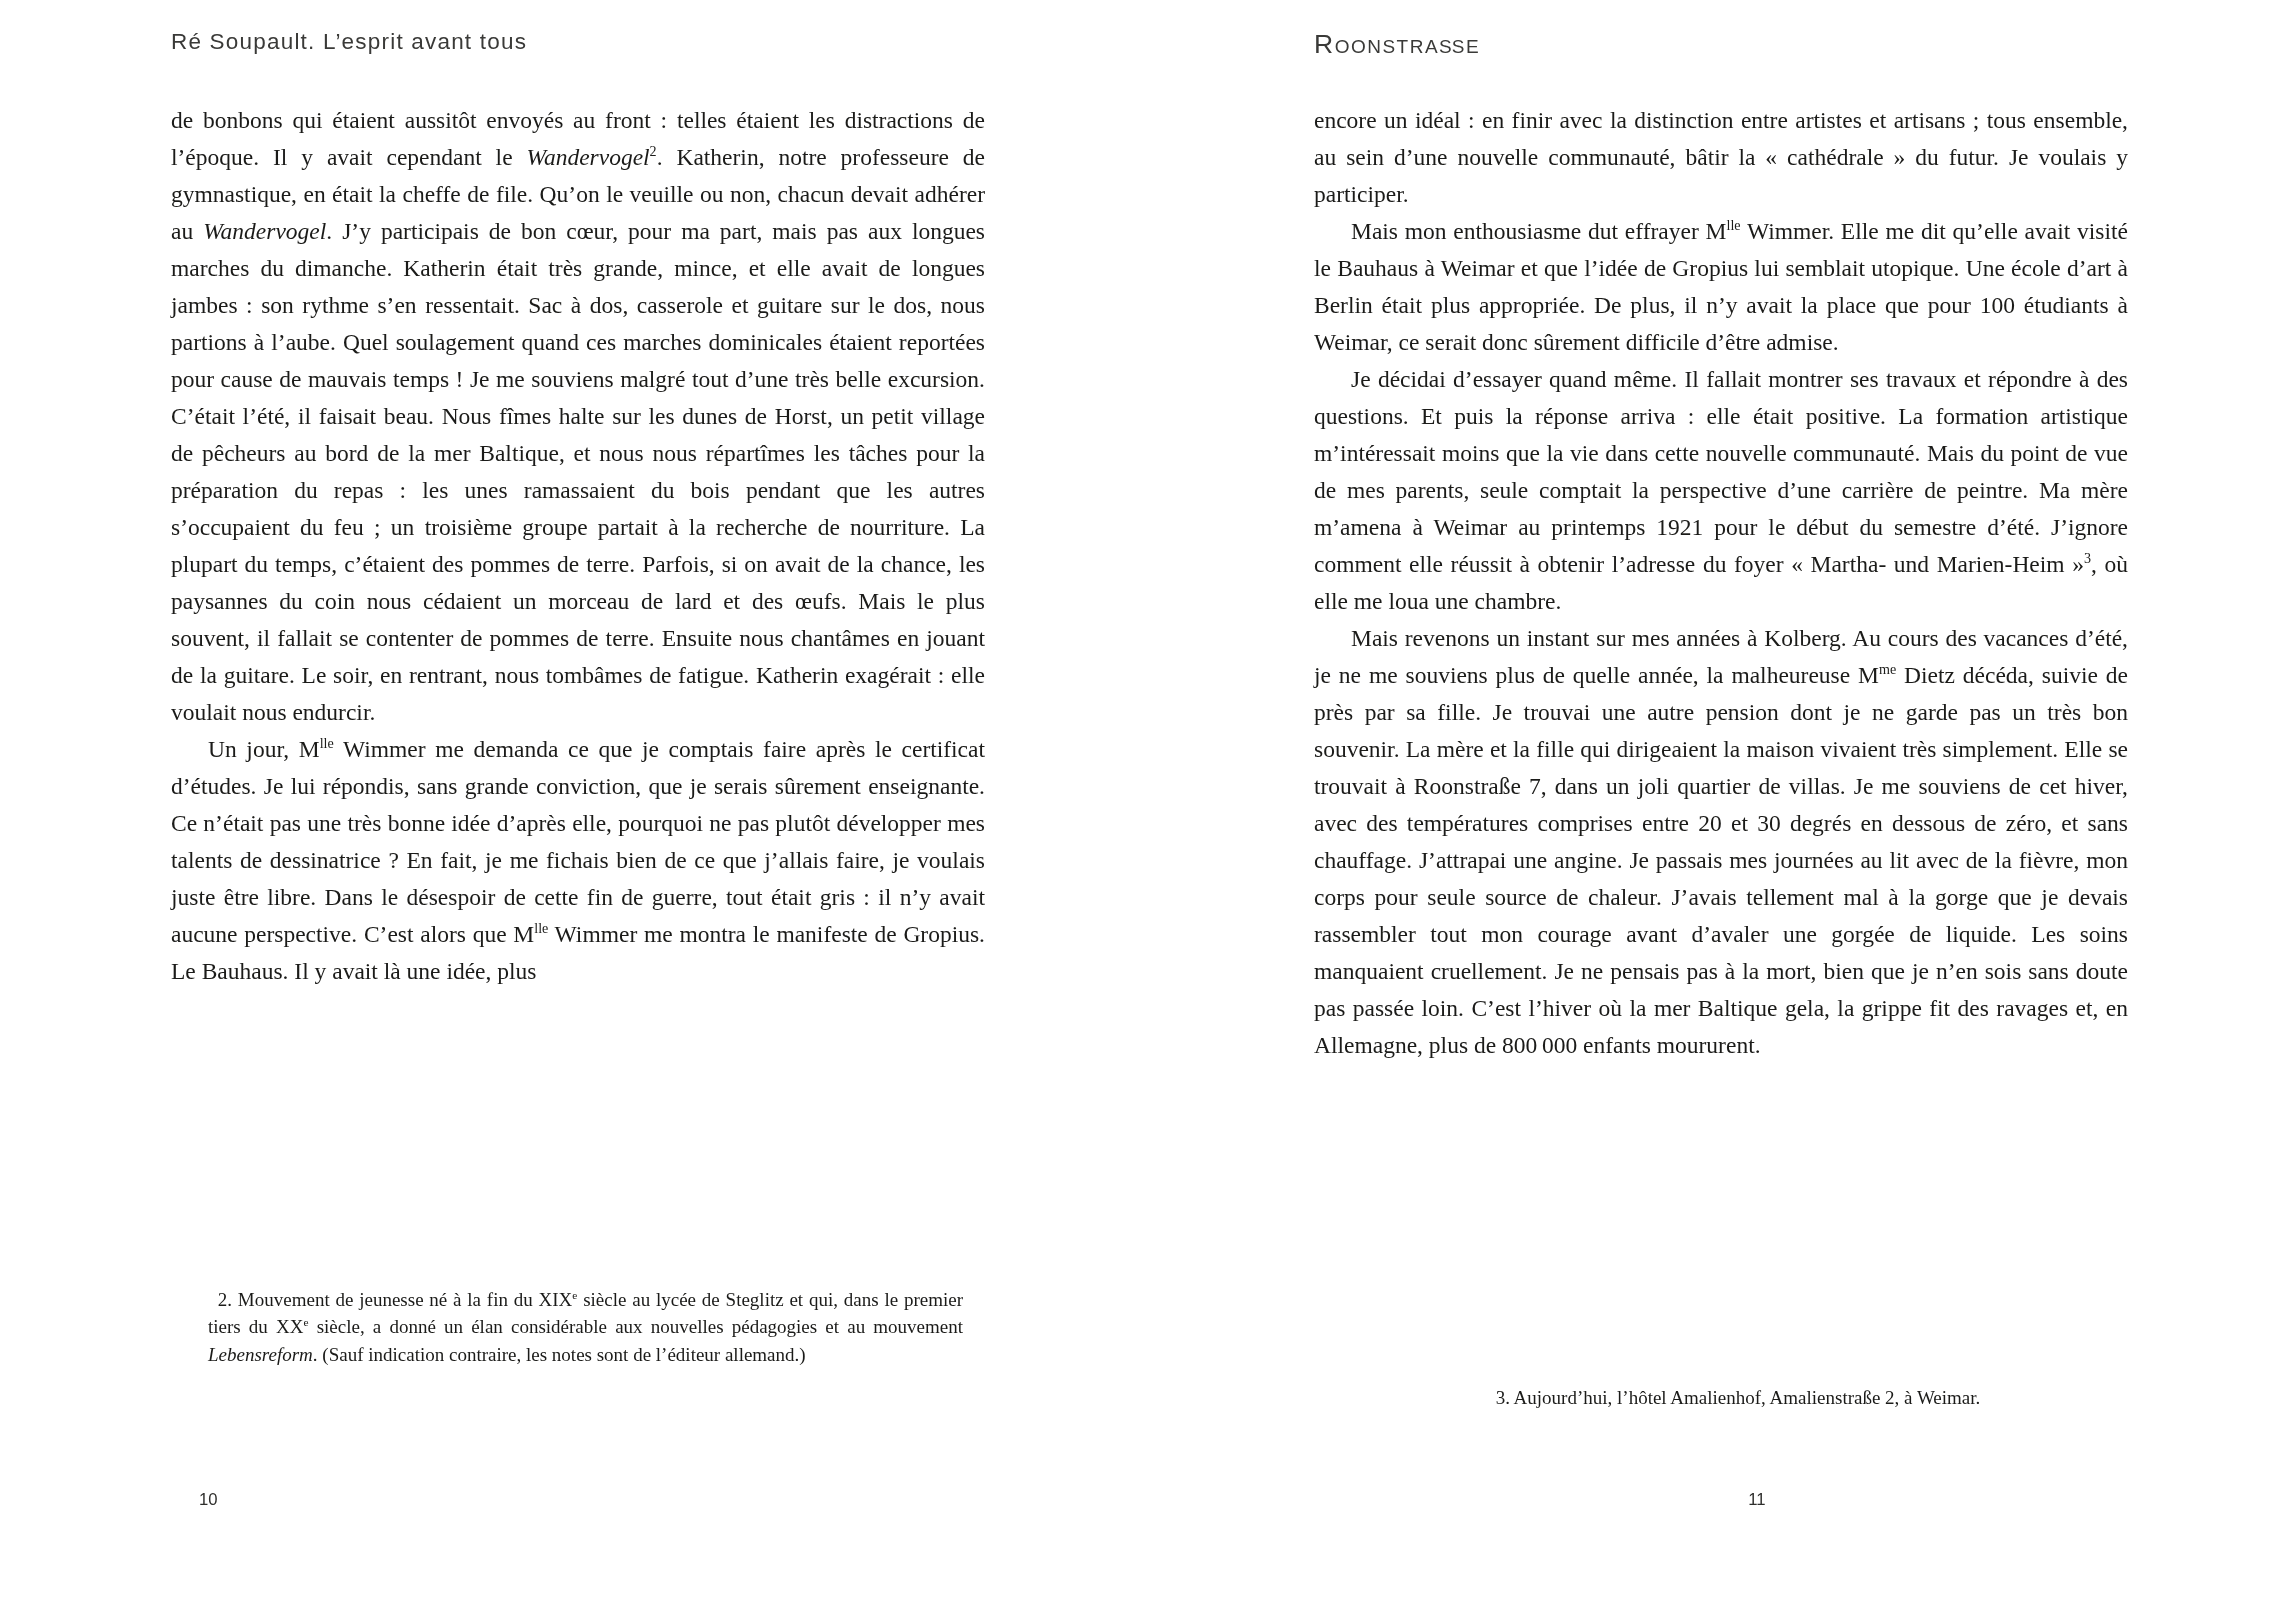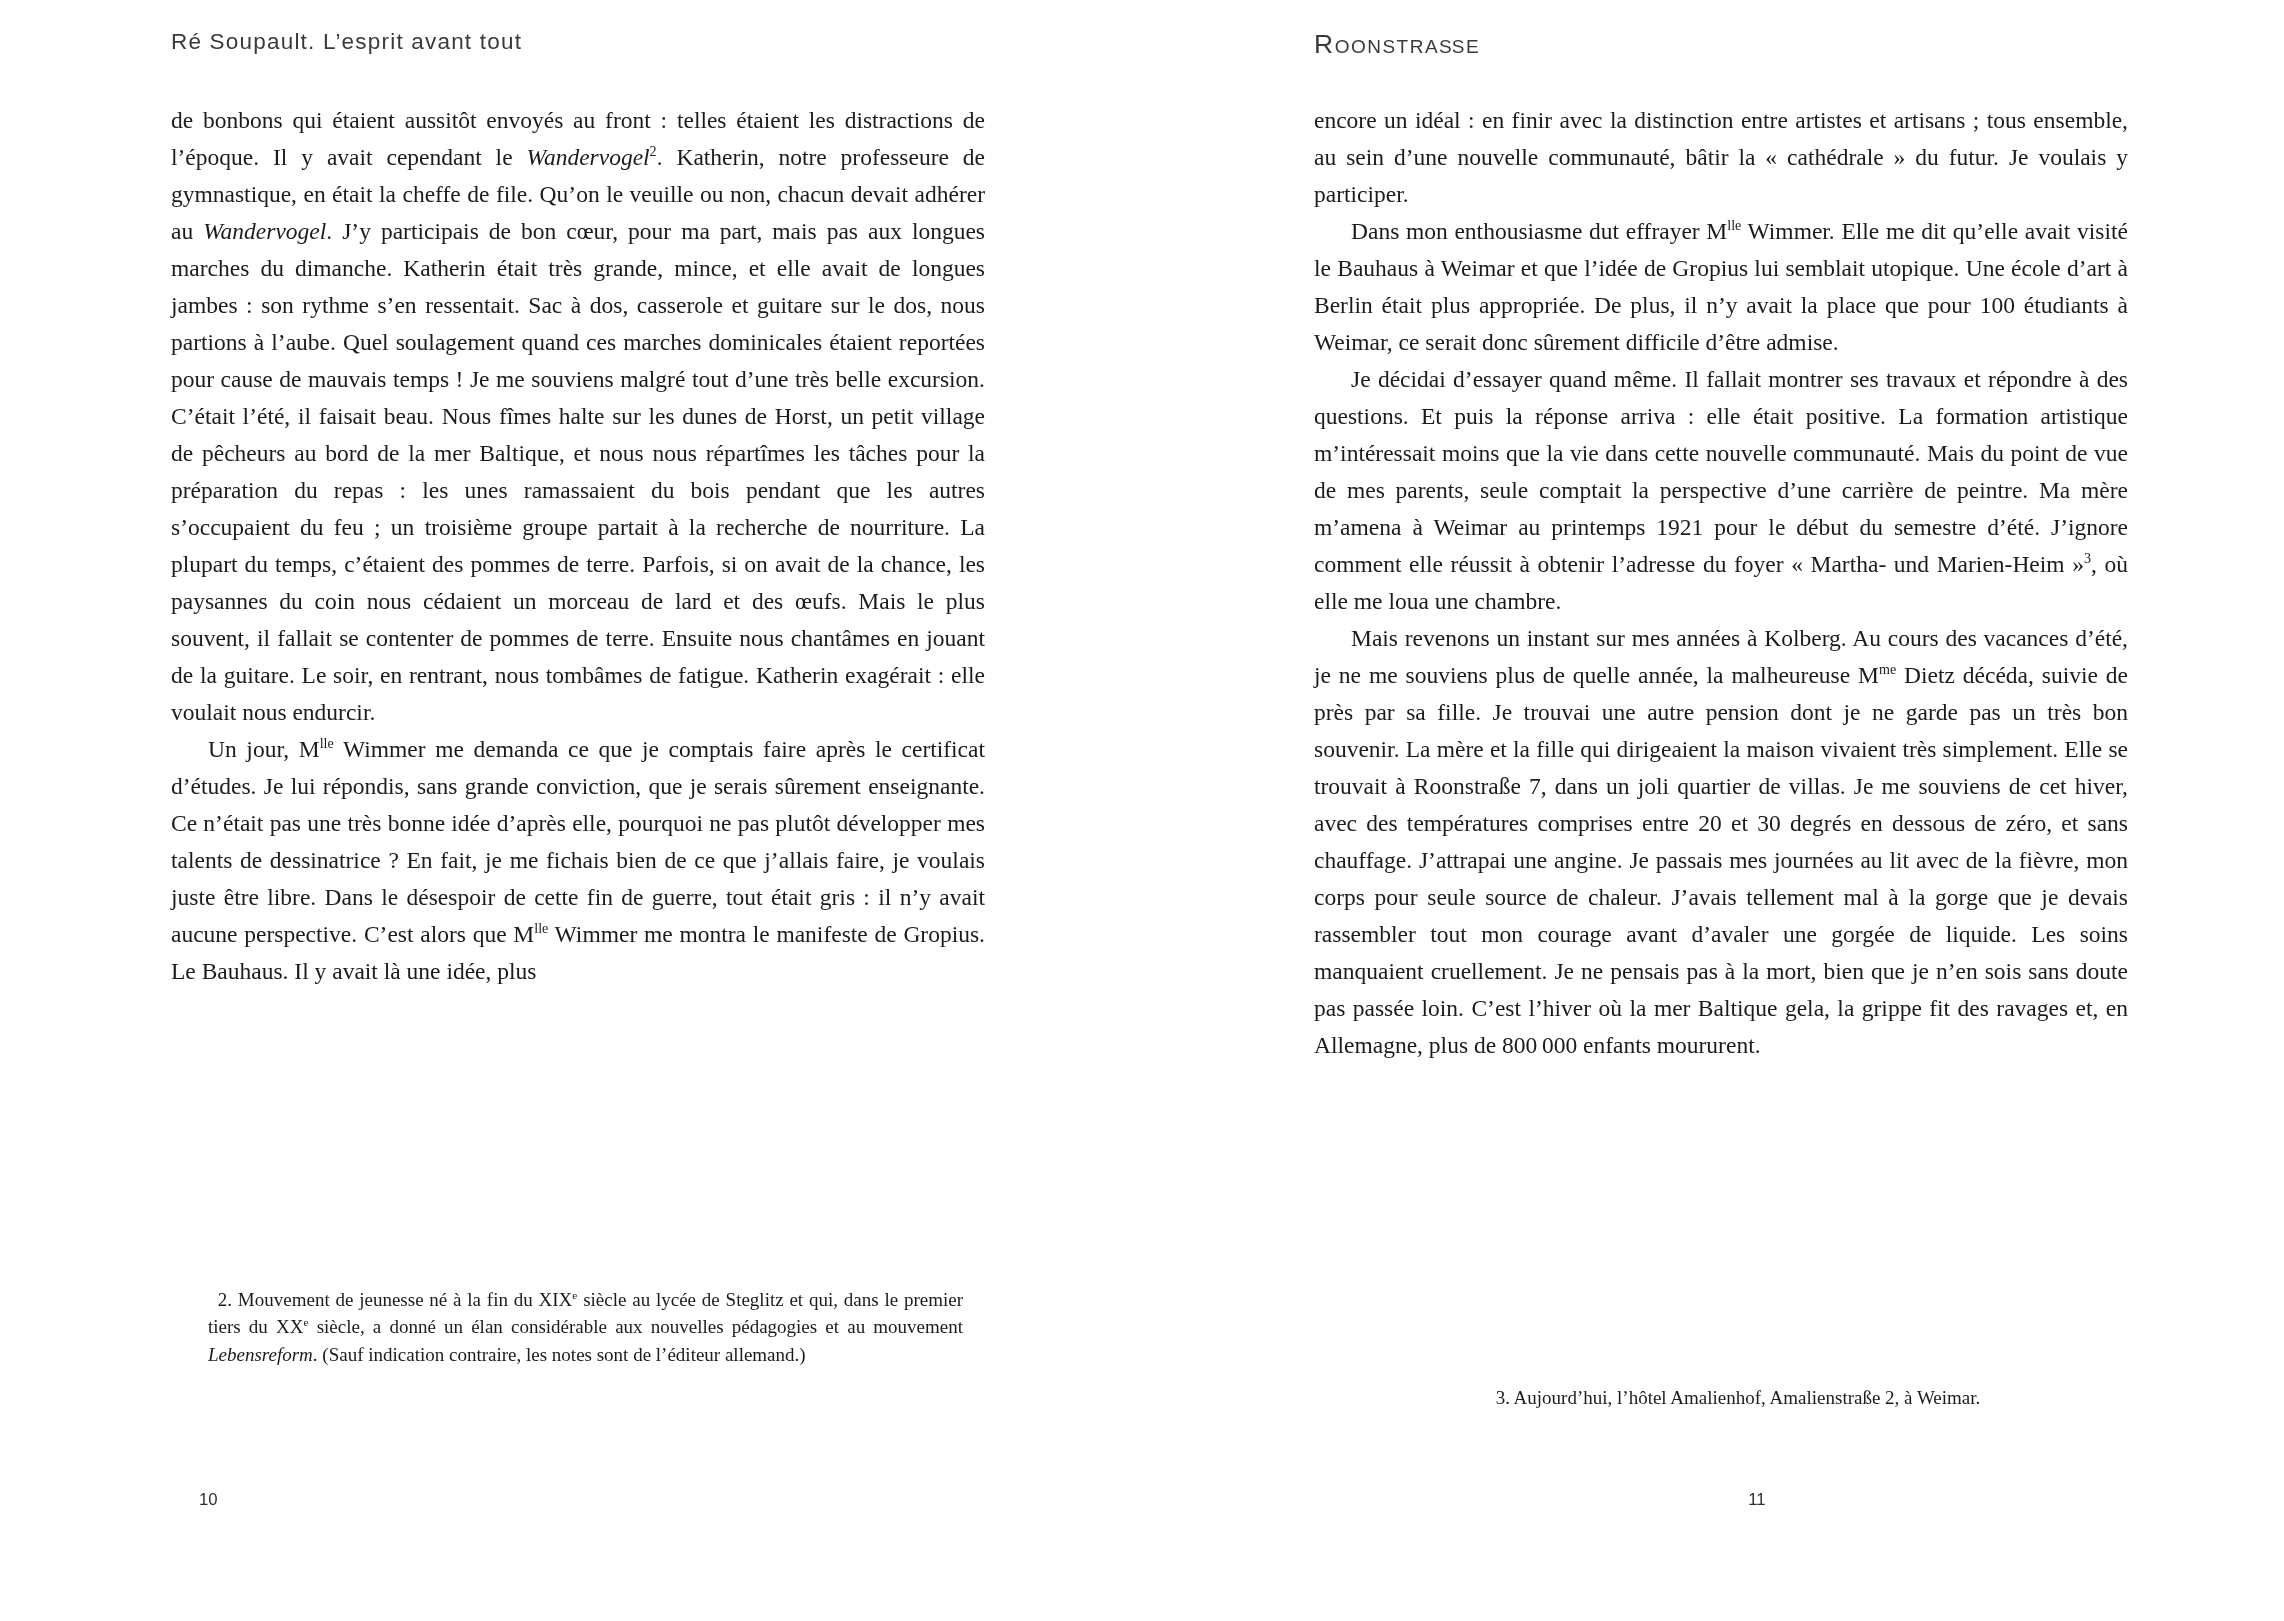--- a/index.html
+++ b/index.html
@@ -75,33 +75,33 @@
     color: #2e2e2c;
     margin-left: 36px;
   }
   #page-left .page-number { left: 163px; }
   #page-right .page-number { left: 171px; width: 814px; text-align: center; }
 </style>
 </head>
 <body>
 
 <section class="page" id="page-left">
-  <div class="running-header">Ré Soupault. L’esprit avant tout</div>
+  <div class="running-header">Ré Soupault. L’esprit avant tous</div>
   <div class="body-text">
       <p class="para"><span>de bonbons qui étaient aussitôt envoyés au front&nbsp;: telles étaient les distractions de l’époque. Il y avait cependant le </span><span class="italic">Wandervogel</span><span class="sup">2</span><span>. Katherin, notre professeure de gymnastique, en était la cheffe de file. Qu’on le veuille ou non, chacun devait adhérer au </span><span class="italic">Wandervogel</span><span>. J’y participais de bon cœur, pour ma part, mais pas aux longues marches du dimanche. Katherin était très grande, mince, et elle avait de longues jambes&nbsp;: son rythme s’en ressentait. Sac à dos, casserole et guitare sur le dos, nous partions à l’aube. Quel soulagement quand ces marches dominicales étaient reportées pour cause de mauvais temps&nbsp;! Je me souviens malgré tout d’une très belle excursion. C’était l’été, il faisait beau. Nous fîmes halte sur les dunes de Horst, un petit village de pêcheurs au bord de la mer Baltique, et nous nous répartîmes les tâches pour la préparation du repas&nbsp;: les unes ramassaient du bois pendant que les autres s’occupaient du feu&nbsp;; un troisième groupe partait à la recherche de nourriture. La plupart du temps, c’étaient des pommes de terre. Parfois, si on avait de la chance, les paysannes du coin nous cédaient un morceau de lard et des œufs. Mais le plus souvent, il fallait se contenter de pommes de terre. Ensuite nous chantâmes en jouant de la guitare. Le soir, en rentrant, nous tombâmes de fatigue. Katherin exagérait&nbsp;: elle voulait nous endurcir.</span></p>
       <p class="para indent"><span>Un jour, M</span><span class="sup">lle</span><span> Wimmer me demanda ce que je comptais faire après le certificat d’études. Je lui répondis, sans grande conviction, que je serais sûrement enseignante. Ce n’était pas une très bonne idée d’après elle, pourquoi ne pas plutôt développer mes talents de dessinatrice&nbsp;? En fait, je me fichais bien de ce que j’allais faire, je voulais juste être libre. Dans le désespoir de cette fin de guerre, tout était gris&nbsp;: il n’y avait aucune perspective. C’est alors que M</span><span class="sup">lle</span><span> Wimmer me montra le manifeste de Gropius. Le Bauhaus. Il y avait là une idée, plus</span></p>
     </div>
   <div class="footnote"><span>2. Mouvement de jeunesse né à la fin du XIX</span><span class="sup">e</span><span> siècle au lycée de Steglitz et qui, dans le premier tiers du XX</span><span class="sup">e</span><span> siècle, a donné un élan considérable aux nouvelles pédagogies et au mouvement </span><span class="italic">Lebensreform</span><span>. (Sauf indication contraire, les notes sont de l’éditeur allemand.)</span></div>
   <div class="page-number">10</div>
 </section>
 
 <section class="page" id="page-right">
   <div class="running-header">Roonstraße</div>
   <div class="body-text">
       <p class="para"><span>encore un idéal&nbsp;: en finir avec la distinction entre artistes et artisans&nbsp;; tous ensemble, au sein d’une nouvelle communauté, bâtir la «&nbsp;cathédrale&nbsp;» du futur. Je voulais y participer.</span></p>
-      <p class="para indent"><span>Dans mon enthousiasme dut effrayer M</span><span class="sup">lle</span><span> Wimmer. Elle me dit qu’elle avait visité le Bauhaus à Weimar et que l’idée de Gropius lui semblait utopique. Une école d’art à Berlin était plus appropriée. De plus, il n’y avait la place que pour 100 étudiants à Weimar, ce serait donc sûrement difficile d’être admise.</span></p>
+      <p class="para indent"><span>Mais mon enthousiasme dut effrayer M</span><span class="sup">lle</span><span> Wimmer. Elle me dit qu’elle avait visité le Bauhaus à Weimar et que l’idée de Gropius lui semblait utopique. Une école d’art à Berlin était plus appropriée. De plus, il n’y avait la place que pour 100 étudiants à Weimar, ce serait donc sûrement difficile d’être admise.</span></p>
       <p class="para indent"><span>Je décidai d’essayer quand même. Il fallait montrer ses travaux et répondre à des questions. Et puis la réponse arriva&nbsp;: elle était positive. La formation artistique m’intéressait moins que la vie dans cette nouvelle communauté. Mais du point de vue de mes parents, seule comptait la perspective d’une carrière de peintre. Ma mère m’amena à Weimar au printemps 1921 pour le début du semestre d’été. J’ignore comment elle réussit à obtenir l’adresse du foyer «&nbsp;Martha- und Marien-Heim&nbsp;»</span><span class="sup">3</span><span>, où elle me loua une chambre.</span></p>
       <p class="para indent"><span>Mais revenons un instant sur mes années à Kolberg. Au cours des vacances d’été, je ne me souviens plus de quelle année, la malheureuse M</span><span class="sup">me</span><span> Dietz décéda, suivie de près par sa fille. Je trouvai une autre pension dont je ne garde pas un très bon souvenir. La mère et la fille qui dirigeaient la maison vivaient très simplement. Elle se trouvait à Roonstraße 7, dans un joli quartier de villas. Je me souviens de cet hiver, avec des températures comprises entre 20 et 30 degrés en dessous de zéro, et sans chauffage. J’attrapai une angine. Je passais mes journées au lit avec de la fièvre, mon corps pour seule source de chaleur. J’avais tellement mal à la gorge que je devais rassembler tout mon courage avant d’avaler une gorgée de liquide. Les soins manquaient cruellement. Je ne pensais pas à la mort, bien que je n’en sois sans doute pas passée loin. C’est l’hiver où la mer Baltique gela, la grippe fit des ravages et, en Allemagne, plus de 800 000 enfants moururent.</span></p>
     </div>
   <div class="footnote"><span>3. Aujourd’hui, l’hôtel Amalienhof, Amalienstraße 2, à Weimar.</span></div>
   <div class="page-number">11</div>
 </section>
 
 
 </body></html>

